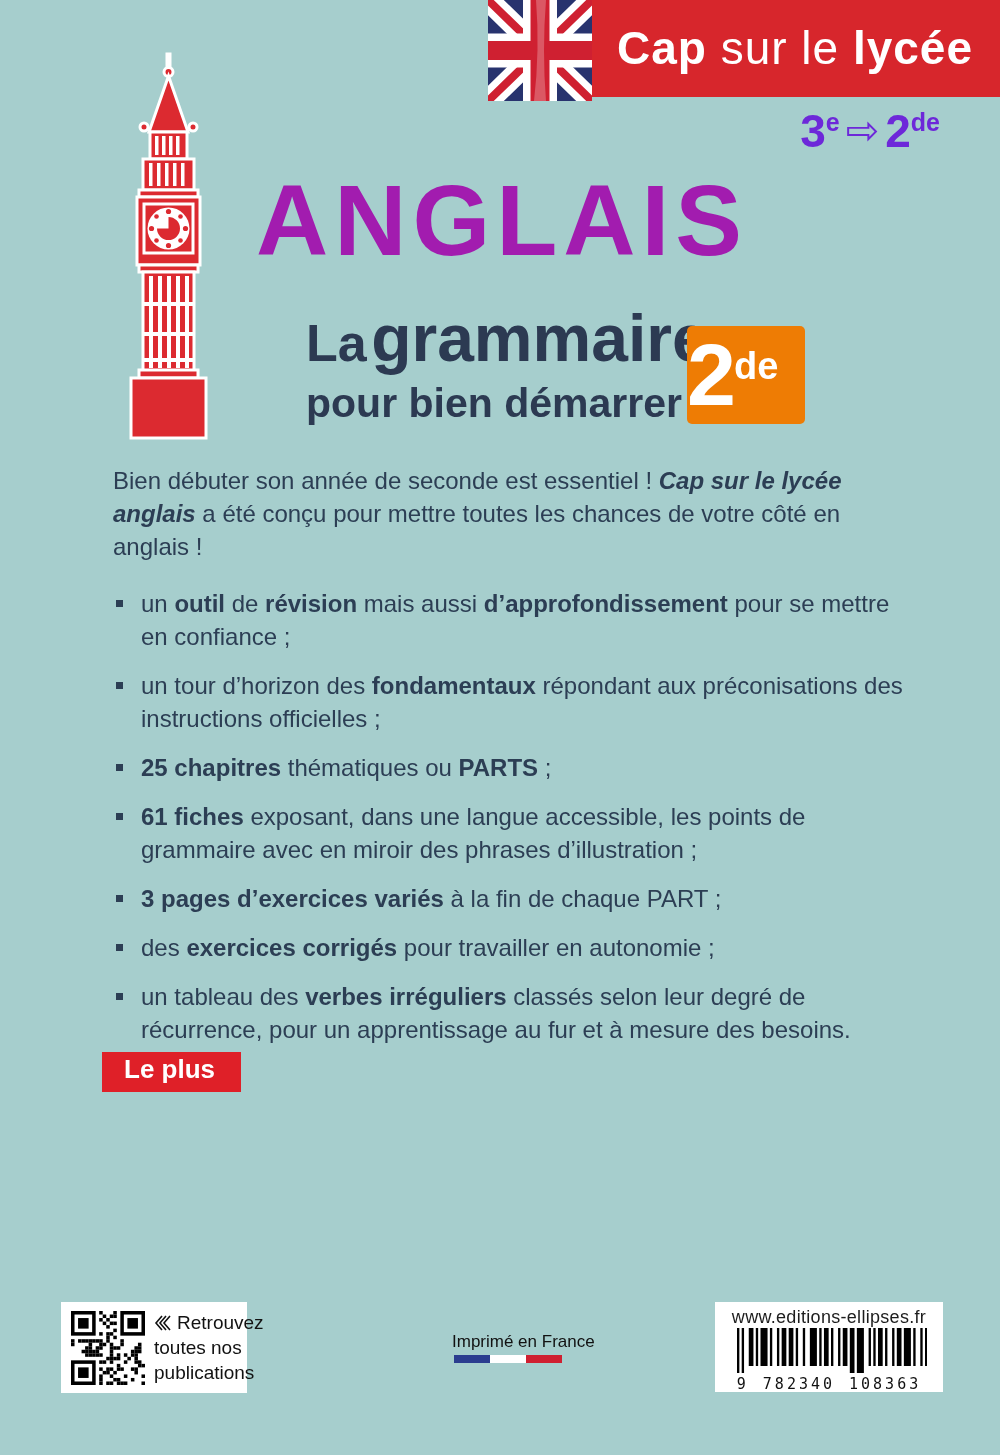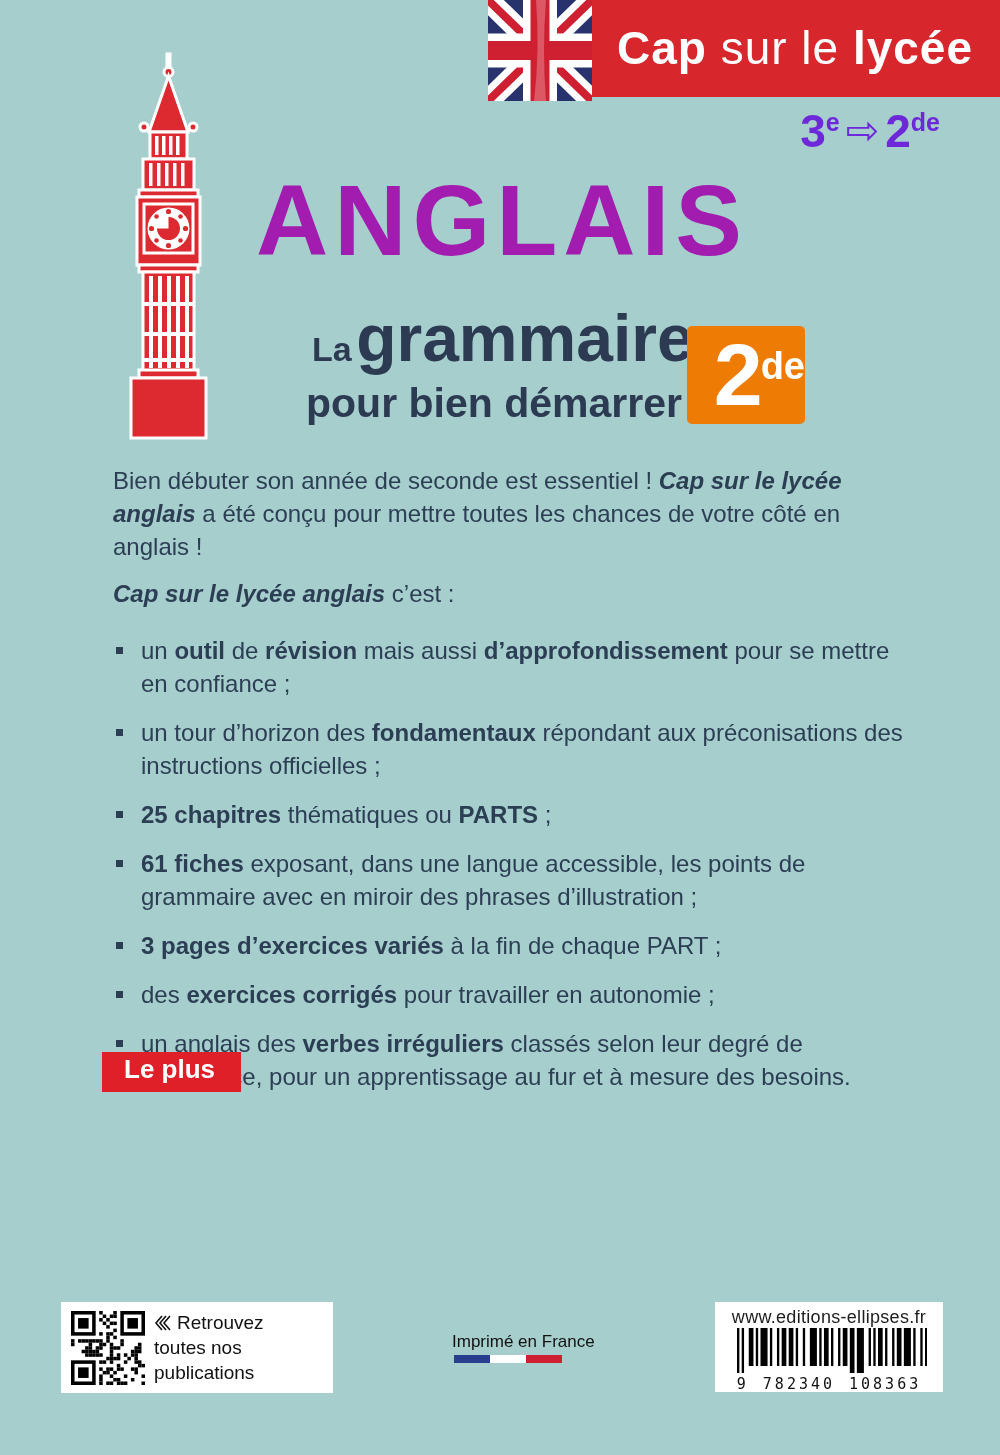--- a/index.html
+++ b/index.html
@@ -23,44 +23,44 @@
   .level-badge .sup{font-size:25px;position:relative;top:-16px;}
   .level-badge .arrow{font-weight:normal;font-size:40px;position:relative;top:-3px;padding:0 6px;}
   
   .bigben{position:absolute;left:96px;top:50px;}
   
   .main-title{
     position:absolute;left:256px;top:168px;color:#a21caf;
     font-size:100px;font-weight:bold;letter-spacing:6px;line-height:104px;
   }
   .subtitle{position:absolute;left:306px;top:300px;color:#2c3a52;font-weight:bold;}
-  .subtitle .line1 .small{font-size:34px;margin-left:6px;}
+  .subtitle .line1 .small{font-size:52px;}
   .subtitle .line1 .big{font-size:66px;}
   .subtitle .line2{font-size:41px;margin-top:4px;}
   .grade-box{
     position:absolute;left:687px;top:326px;width:118px;height:98px;background:#ee7c04;
-    border-radius:5px;color:#fff;text-align:right;line-height:98px;white-space:nowrap;
+    border-radius:5px;color:#fff;text-align:left;line-height:98px;white-space:nowrap;
   }
   .grade-box .num{font-size:88px;font-weight:bold;letter-spacing:-2px;}
   .grade-box .sup{font-size:38px;font-weight:bold;position:relative;top:-26px;}
   
   .content{position:absolute;left:113px;top:464px;width:802px;font-size:24px;line-height:33px;}
   .content p{margin:0 0 14px 0;}
   .features{list-style:none;margin:24px 0 0 0;padding:0;}
   .features li{position:relative;padding-left:28px;margin-bottom:16px;}
   .features .bullet{position:absolute;left:3px;top:13px;width:7px;height:7px;background:#2c3e54;}
   
   .plus-badge{
     position:absolute;left:102px;top:1052px;background:#df2028;color:#fff;
     font-weight:bold;font-size:26px;padding:2px 26px 7px 22px;
   }
   .plus-text{position:absolute;left:113px;top:1100px;width:802px;font-size:24px;line-height:33px;}
   
   .pub-box{
-    position:absolute;left:61px;top:1302px;width:272px;height:91px;background:#fff;
+    position:absolute;left:61px;top:1302px;width:186px;height:91px;background:#fff;
     display:flex;align-items:center;padding:0 6px 0 10px;box-sizing:border-box;
   }
   .qr{flex:0 0 auto;}
   .pub-text{margin-left:9px;font-size:19px;line-height:25px;color:#121212;}
   .pub-line{white-space:nowrap;display:flex;align-items:center;}
   .chevrons{margin-right:5px;flex:0 0 auto;}
   .imprime{position:absolute;left:452px;top:1332px;width:112px;text-align:center;color:#121212;}
   .imprime .label{font-size:17px;white-space:nowrap;}
   .fr-flag{display:flex;height:8px;width:108px;margin:3px auto 0 auto;}
   .fr-flag span{flex:1;}
@@ -161,29 +161,28 @@
     </div>
     <div class="line2">pour bien démarrer en</div>
   </div>
 
   <div class="grade-box">
     <span class="num">2</span><span class="sup">de</span>
   </div>
 
   <div class="content">
     <p><span>Bien débuter son année de seconde est essentiel ! </span><span style="font-weight: bold; font-style: italic;">Cap sur le lycée anglais</span><span> a été conçu pour mettre toutes les chances de votre côté en anglais !</span></p>
-    <p><span style="font-weight: bold; font-style: italic;">Cap sur le lycée anglais</span><span> c’est :</span></p>
     <ul class="features">
         <li><span class="bullet"></span><span><span>un </span><span style="font-weight: bold;">outil</span><span> de </span><span style="font-weight: bold;">révision</span><span> mais aussi </span><span style="font-weight: bold;">d’approfondissement</span><span> pour se mettre en confiance ;</span></span></li>
         <li><span class="bullet"></span><span><span>un tour d’horizon des </span><span style="font-weight: bold;">fondamentaux</span><span> répondant aux préconisations des instructions officielles ;</span></span></li>
         <li><span class="bullet"></span><span><span style="font-weight: bold;">25 chapitres</span><span> thématiques ou </span><span style="font-weight: bold;">PARTS</span><span> ;</span></span></li>
         <li><span class="bullet"></span><span><span style="font-weight: bold;">61 fiches</span><span> exposant, dans une langue accessible, les points de grammaire avec en miroir des phrases d’illustration ;</span></span></li>
         <li><span class="bullet"></span><span><span style="font-weight: bold;">3 pages d’exercices variés</span><span> à la fin de chaque PART ;</span></span></li>
         <li><span class="bullet"></span><span><span>des </span><span style="font-weight: bold;">exercices corrigés</span><span> pour travailler en autonomie ;</span></span></li>
-        <li><span class="bullet"></span><span><span>un anglais des </span><span style="font-weight: bold;">verbes irréguliers</span><span> classés selon leur degré de récurrence, pour un apprentissage au fur et à mesure des besoins.</span></span></li>
+        <li><span class="bullet"></span><span><span>un tableau des </span><span style="font-weight: bold;">verbes irréguliers</span><span> classés selon leur degré de récurrence, pour un apprentissage au fur et à mesure des besoins.</span></span></li>
       </ul>
   </div>
 
   <div class="plus-badge">Le plus</div>
 
   <div class="pub-box">
     <svg class="qr" id="qr-svg" width="74" height="74" viewBox="0 0 74 74">
         <rect x="28.19047619047619" y="0" width="3.5238095238095237" height="3.5238095238095237" fill="#000"></rect>
         <rect x="42.285714285714285" y="0" width="3.5238095238095237" height="3.5238095238095237" fill="#000"></rect>
         <rect x="31.714285714285715" y="3.5238095238095237" width="3.5238095238095237" height="3.5238095238095237" fill="#000"></rect>

